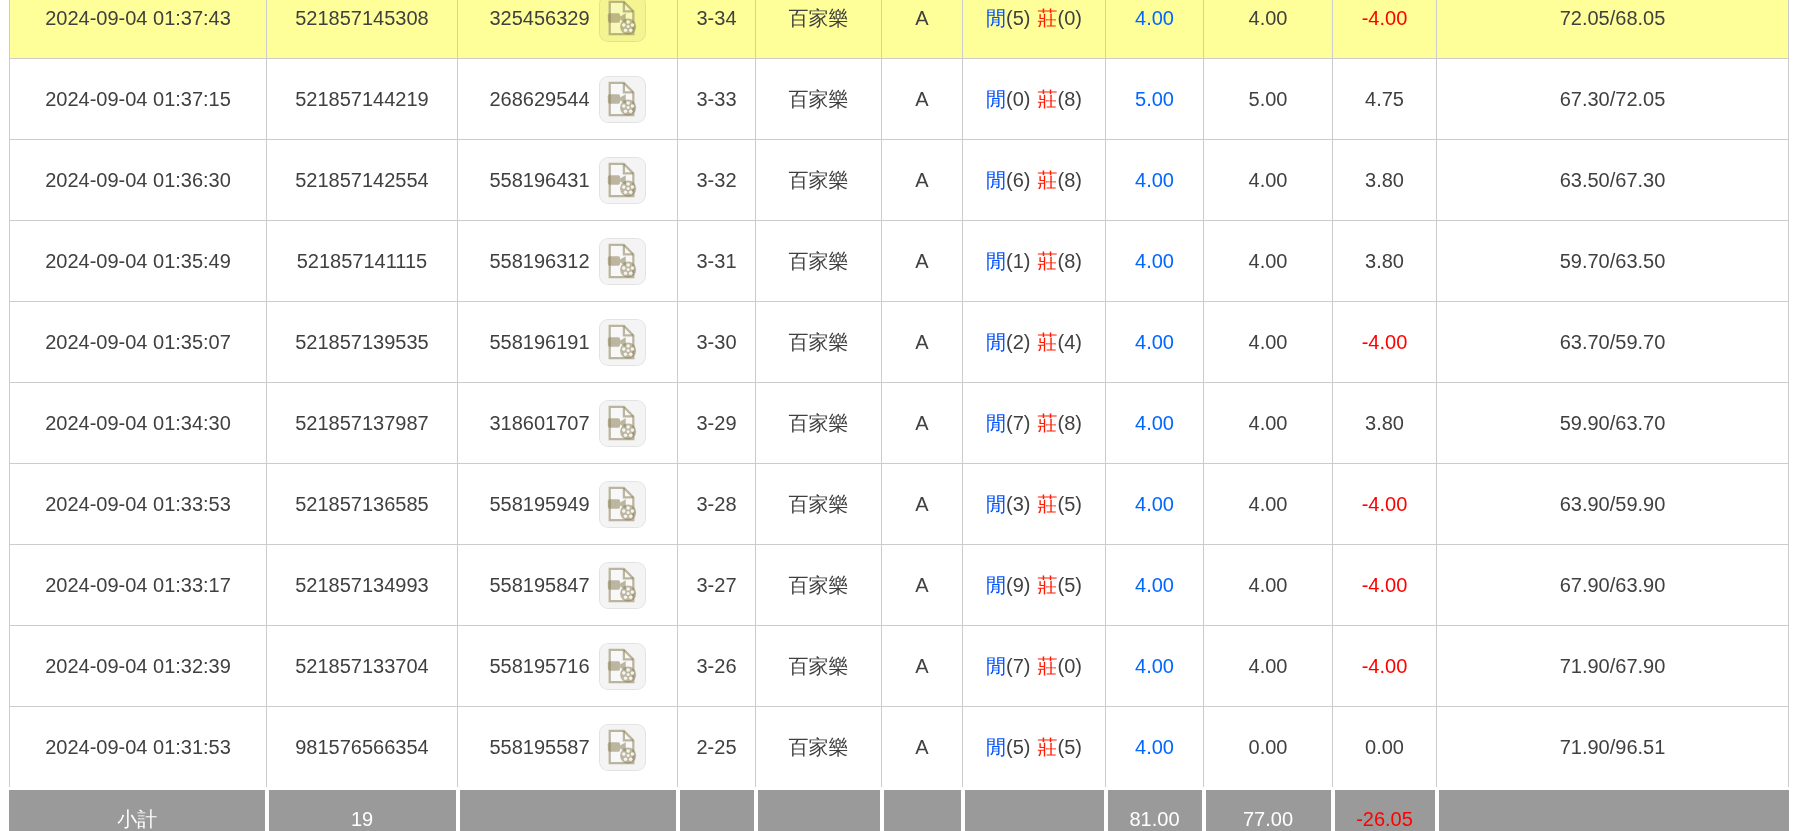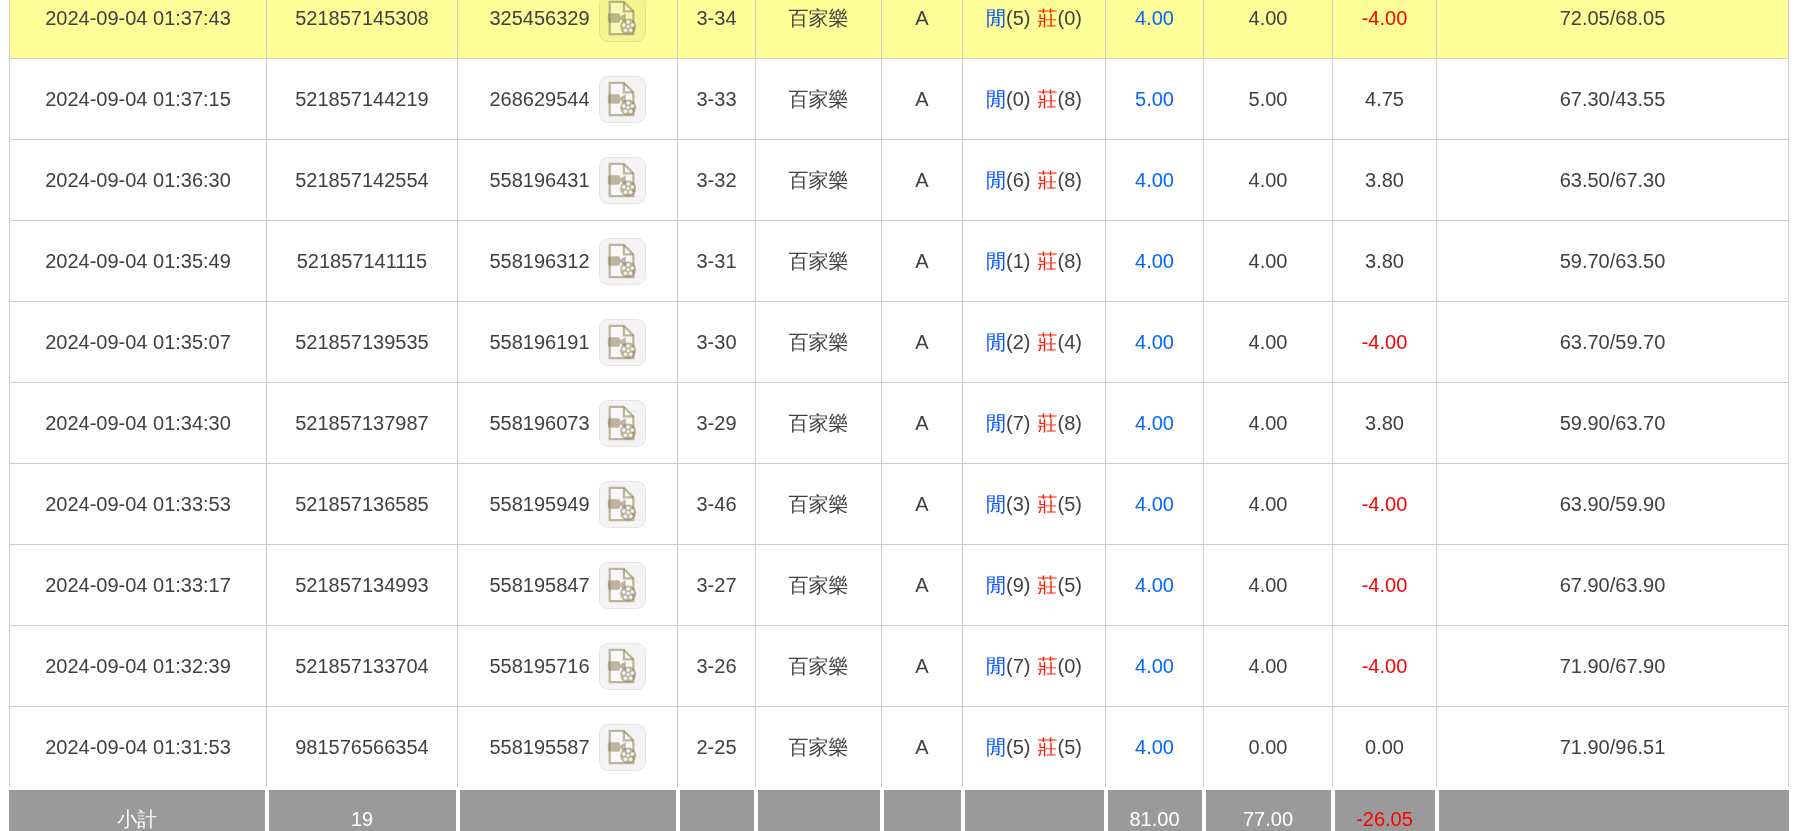--- a/index.html
+++ b/index.html
@@ -123,21 +123,21 @@
     <td>百家樂</td>
     <td>A</td>
     <td>
       <span class="player">閒</span><span class="pts">(0)</span><span class="banker">莊</span><span class="pts">(8)</span>
     </td>
     <td>
       <a class="bet-link">5.00</a>
     </td>
     <td>5.00</td>
     <td class="winloss">4.75</td>
-    <td>67.30/43.55</td>
+    <td>67.30/72.05</td>
   </tr>
         <tr>
     <td>2024-09-04 01:36:30</td>
     <td>521857142554</td>
     <td>
       <span class="round-wrap">
         <span>558196431</span>
         <button class="video-btn">
           <svg width="34" height="38" viewBox="0 0 36 40" aria-hidden="true">
             <path d="M5 3 h15 l10 10 v24 H5 z" fill="rgba(255,255,255,0.35)" stroke="currentColor" stroke-width="2.4"></path>
@@ -238,21 +238,21 @@
     </td>
     <td>4.00</td>
     <td class="winloss neg">-4.00</td>
     <td>63.70/59.70</td>
   </tr>
         <tr>
     <td>2024-09-04 01:34:30</td>
     <td>521857137987</td>
     <td>
       <span class="round-wrap">
-        <span>558196073</span>
+        <span>318601707</span>
         <button class="video-btn">
           <svg width="34" height="38" viewBox="0 0 36 40" aria-hidden="true">
             <path d="M5 3 h15 l10 10 v24 H5 z" fill="rgba(255,255,255,0.35)" stroke="currentColor" stroke-width="2.4"></path>
             <path d="M20 3 v10 h10" fill="none" stroke="currentColor" stroke-width="2.4"></path>
             <rect x="3" y="15" width="13" height="10" rx="2" fill="currentColor"></rect>
             <path d="M16 18.5 L22 15 v10 l-6 -3.5 z" fill="currentColor"></path>
             <circle cx="24.5" cy="29" r="8.5" fill="currentColor"></circle>
             <circle cx="24.5" cy="29" r="1.6" fill="rgba(255,255,255,0.85)"></circle>
             <circle cx="24.5" cy="24.2" r="1.9" fill="rgba(255,255,255,0.85)"></circle>
             <circle cx="29.1" cy="27.5" r="1.9" fill="rgba(255,255,255,0.85)"></circle>
@@ -292,21 +292,21 @@
             <circle cx="24.5" cy="29" r="1.6" fill="rgba(255,255,255,0.85)"></circle>
             <circle cx="24.5" cy="24.2" r="1.9" fill="rgba(255,255,255,0.85)"></circle>
             <circle cx="29.1" cy="27.5" r="1.9" fill="rgba(255,255,255,0.85)"></circle>
             <circle cx="27.3" cy="32.9" r="1.9" fill="rgba(255,255,255,0.85)"></circle>
             <circle cx="21.7" cy="32.9" r="1.9" fill="rgba(255,255,255,0.85)"></circle>
             <circle cx="19.9" cy="27.5" r="1.9" fill="rgba(255,255,255,0.85)"></circle>
           </svg>
         </button>
       </span>
     </td>
-    <td>3-46</td>
+    <td>3-28</td>
     <td>百家樂</td>
     <td>A</td>
     <td>
       <span class="player">閒</span><span class="pts">(3)</span><span class="banker">莊</span><span class="pts">(5)</span>
     </td>
     <td>
       <a class="bet-link">4.00</a>
     </td>
     <td>4.00</td>
     <td class="winloss neg">-4.00</td>

